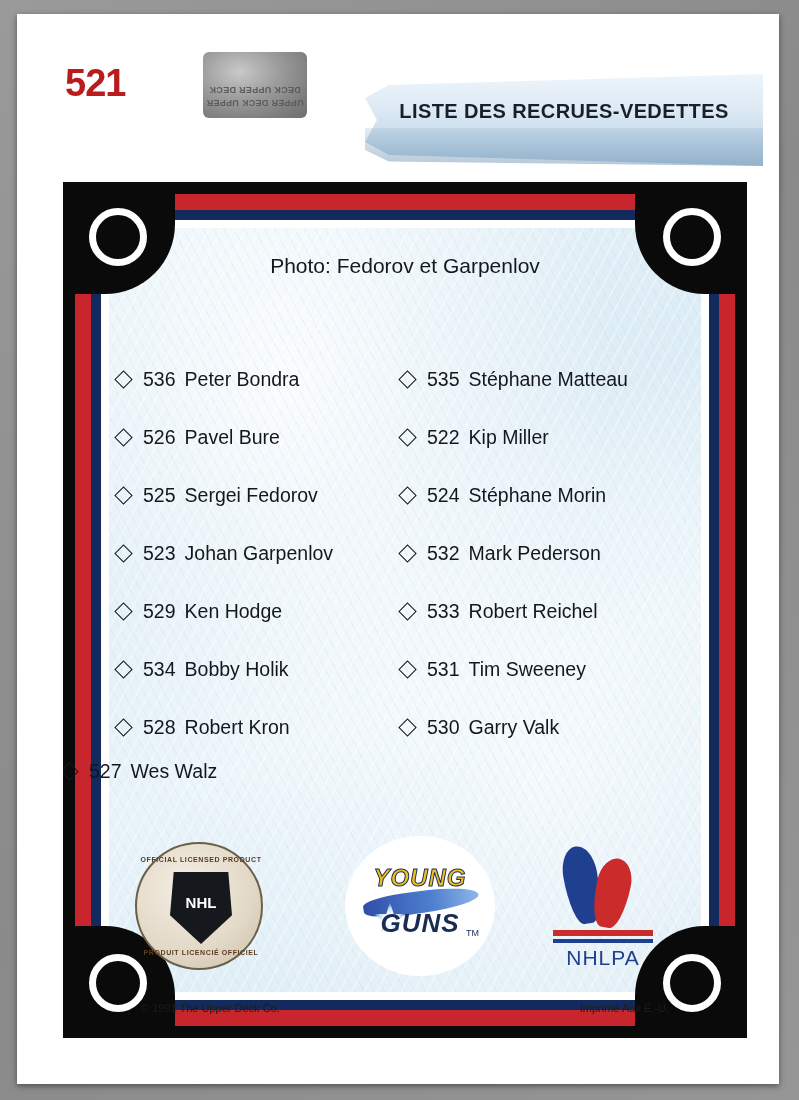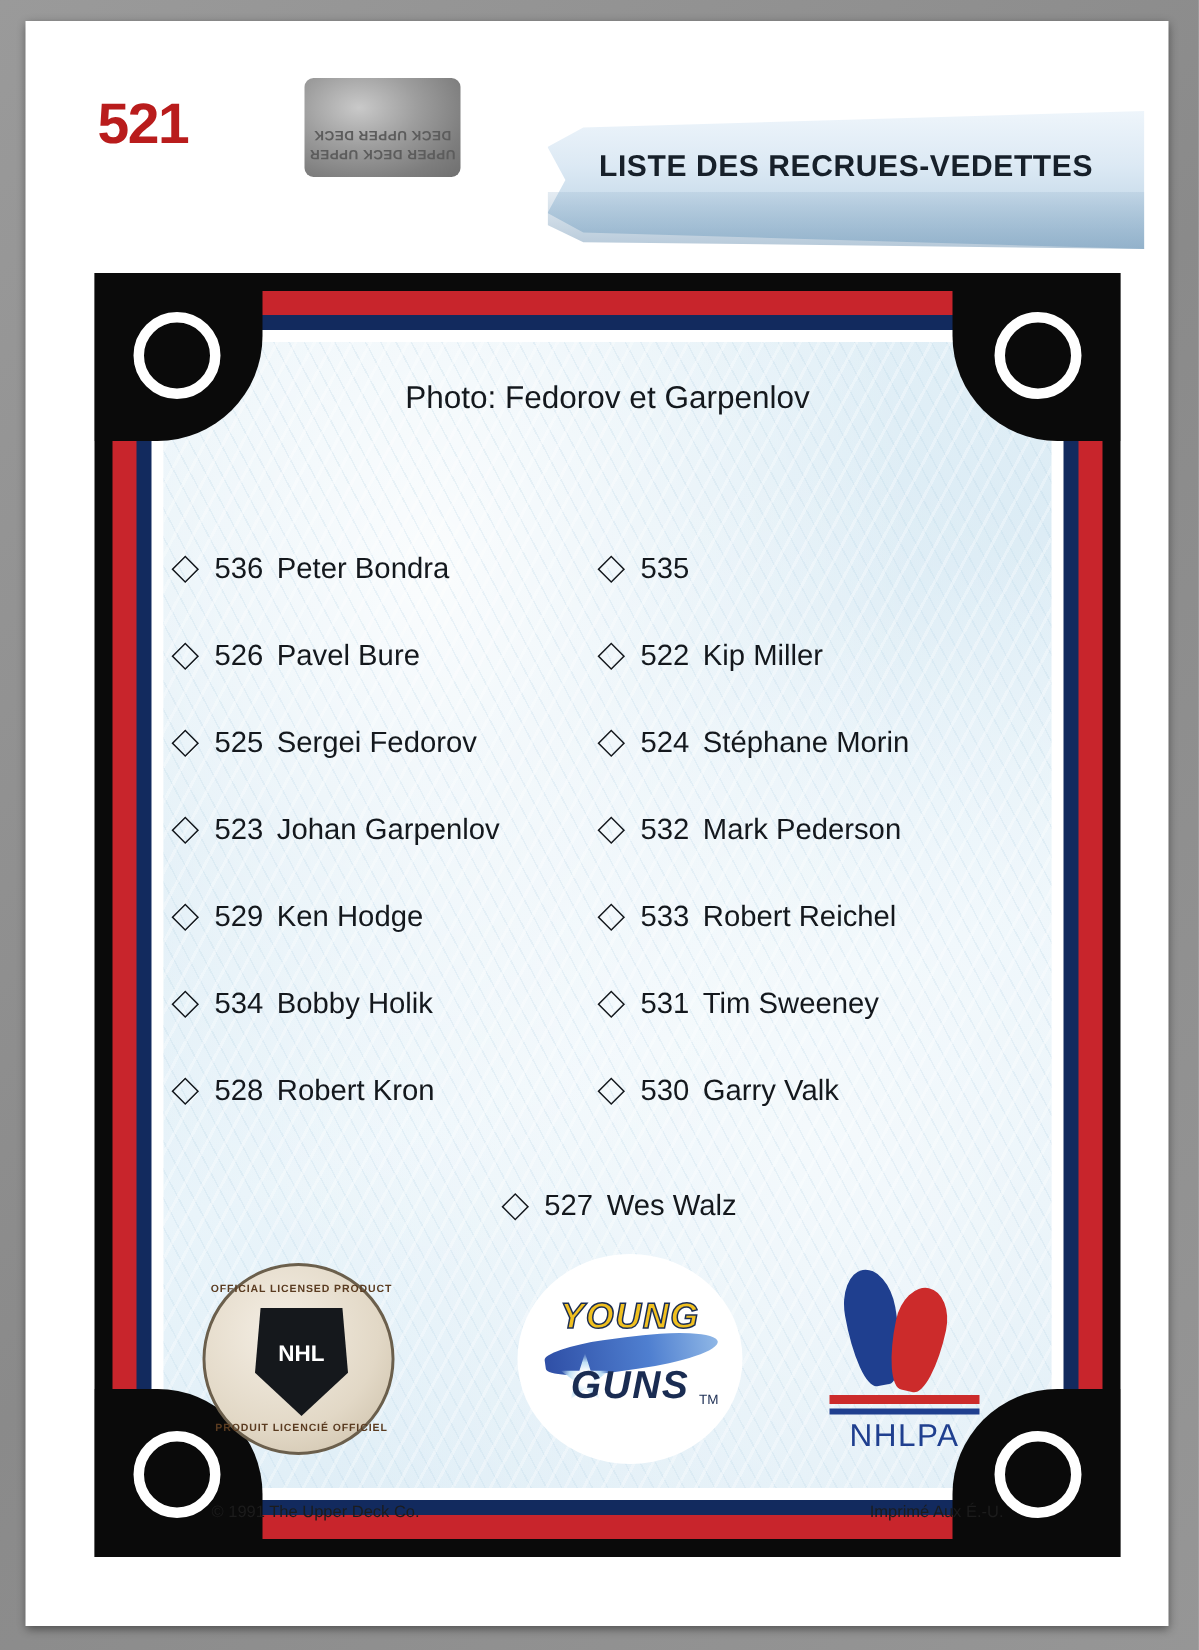--- a/index.html
+++ b/index.html
@@ -201,24 +201,22 @@
     display: inline-block;
     width: 11px; height: 11px;
     border: 1.6px solid #14181d;
     transform: rotate(45deg);
     margin-right: 13px;
     flex: 0 0 auto;
   }
   .row-num { margin-right: 9px; }
   .list-row.center-row {
     position: absolute;
-    left: 0; top: 425px;
+    left: 0; top: 392px;
     width: 100%;
-    justify-content: center;
-    padding-left: 9px;
   }
 
   
   #logos {
     position: absolute;
     left: 0; bottom: 52px;
     width: 100%;
     height: 150px;
   }
   #nhl-logo {
@@ -444,20 +442,21 @@
               <span class="diamond"></span>
               <span class="row-num">528</span>
               <span>Robert Kron</span>
             </div>
           </div>
 
           <div class="list-col right">
             <div class="list-row">
               <span class="diamond"></span>
               <span class="row-num">535</span>
+              <span>Stéphane Matteau</span>
             </div>
             <div class="list-row">
               <span class="diamond"></span>
               <span class="row-num">522</span>
               <span>Kip Miller</span>
             </div>
             <div class="list-row">
               <span class="diamond"></span>
               <span class="row-num">524</span>
               <span>Stéphane Morin</span>

